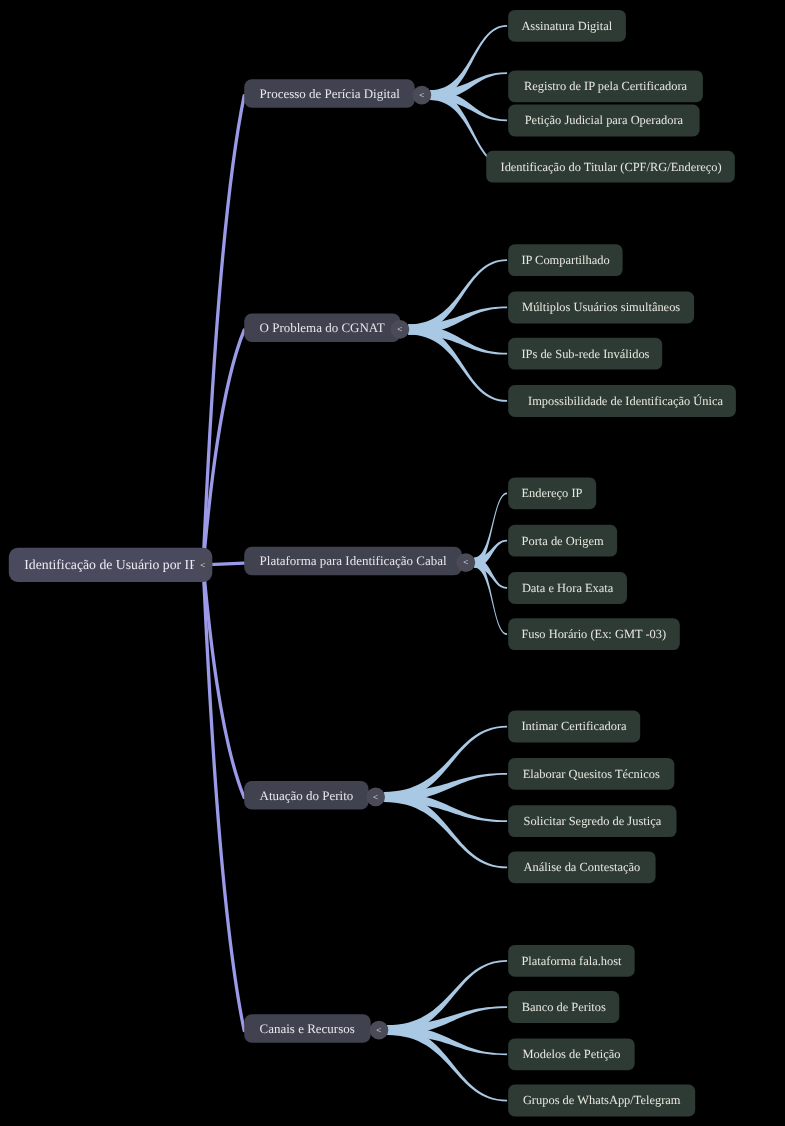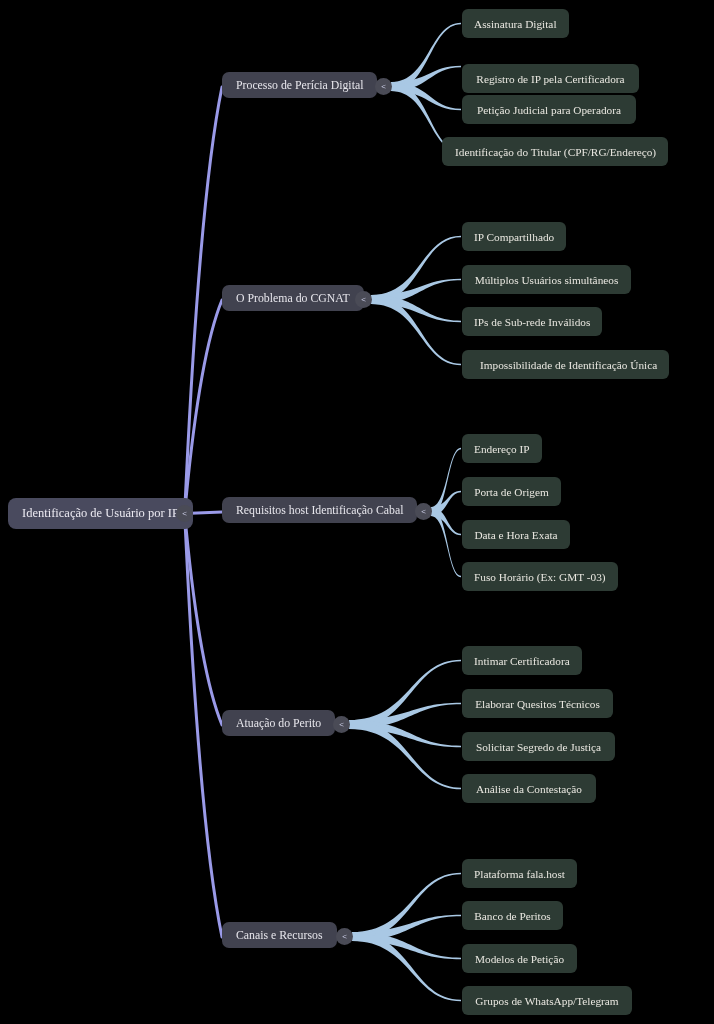--- a/index.html
+++ b/index.html
@@ -82,21 +82,21 @@
       <div class="node leaf" style="left: 462px; top: 265px; min-width: 169px;">
         <span>Múltiplos Usuários simultâneos</span>
       </div>
       <div class="node leaf" style="left: 462px; top: 307px; min-width: 140px;">
         <span>IPs de Sub-rede Inválidos</span>
       </div>
       <div class="node leaf" style="left: 462px; top: 350px; min-width: 205px; padding-left: 18px;">
         <span>Impossibilidade de Identificação Única</span>
       </div>
       <div class="node branch" style="left: 222px; top: 497px; min-width: 191px;">
-        <span>Requisitos host Identificação Cabal</span>
+        <span>Plataforma para Identificação Cabal</span>
       </div>
       <div class="hub" style="left: 415px; top: 503px;">&lt;</div>
       <div class="node leaf" style="left: 462px; top: 434px; min-width: 77px;">
         <span>Endereço IP</span>
       </div>
       <div class="node leaf" style="left: 462px; top: 477px; min-width: 99px;">
         <span>Porta de Origem</span>
       </div>
       <div class="node leaf" style="left: 462px; top: 520px; min-width: 108px;">
         <span>Data e Hora Exata</span>

